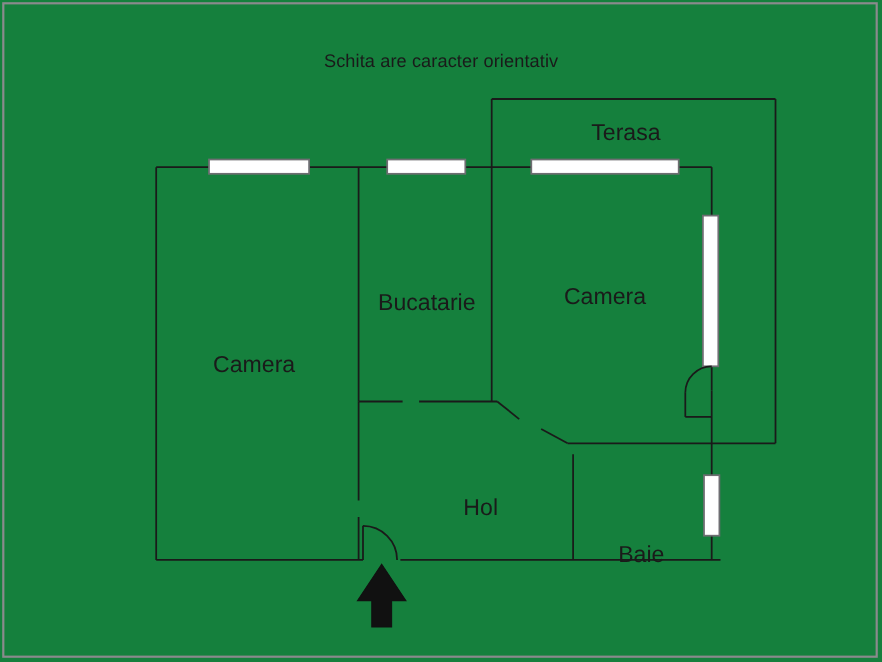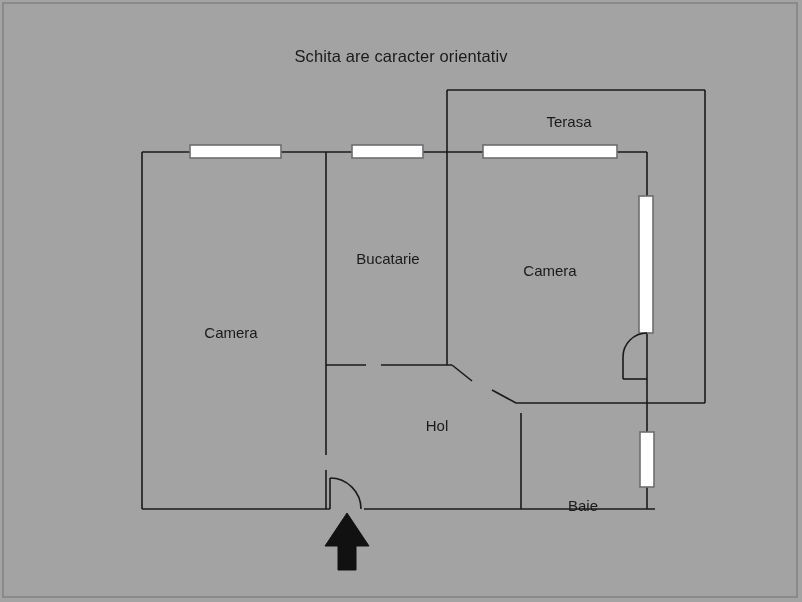--- a/index.html
+++ b/index.html
@@ -10,21 +10,21 @@
   body {
     width: 802px;
     height: 602px;
     font-family: "Liberation Sans", sans-serif;
     overflow: hidden;
   }
   #plan-root {
     position: relative;
     width: 802px;
     height: 602px;
-    background: #a3a3a3;
+    background: #15803d;
     box-sizing: border-box;
   }
   #frame-border {
     position: absolute;
     left: 2px;
     top: 2px;
     width: 796px;
     height: 596px;
     border: 2px solid #8a8a8d;
     box-sizing: border-box;
@@ -35,21 +35,21 @@
     left: 0;
     top: 47px;
     width: 802px;
     text-align: center;
     font-size: 16.5px;
     color: #1a1a1a;
     letter-spacing: 0.1px;
   }
   .room-label {
     position: absolute;
-    font-size: 15px;
+    font-size: 21px;
     color: #1a1a1a;
     white-space: nowrap;
     text-align: center;
     transform: translate(-50%, -50%);
   }
   #svg-plan {
     position: absolute;
     left: 0;
     top: 0;
     width: 802px;
@@ -127,19 +127,19 @@
       <line x1="623" y1="379" x2="647" y2="379"></line>
     </g>
 
     <g>
       <polygon points="347,513 369,546 356,546 356,570 338,570 338,546 325,546" fill="#111111" stroke="#111111" stroke-width="1" stroke-linejoin="miter"></polygon>
     </g>
 
   </svg>
 
   <div class="room-label" style="left:231px; top:332px;">Camera</div>
-  <div class="room-label" style="left:388px; top:258px;">Bucatarie</div>
+  <div class="room-label" style="left:388px; top:276px;">Bucatarie</div>
   <div class="room-label" style="left:550px; top:270px;">Camera</div>
   <div class="room-label" style="left:569px; top:121px;">Terasa</div>
-  <div class="room-label" style="left:423px; top:425px;padding-left:28px;">Hol</div>
+  <div class="room-label" style="left:423px; top:462px;padding-left:28px;">Hol</div>
   <div class="room-label" style="left:583px; top:460px;margin-top:45px;">Baie</div>
 
 </div>
 
 </body></html>

